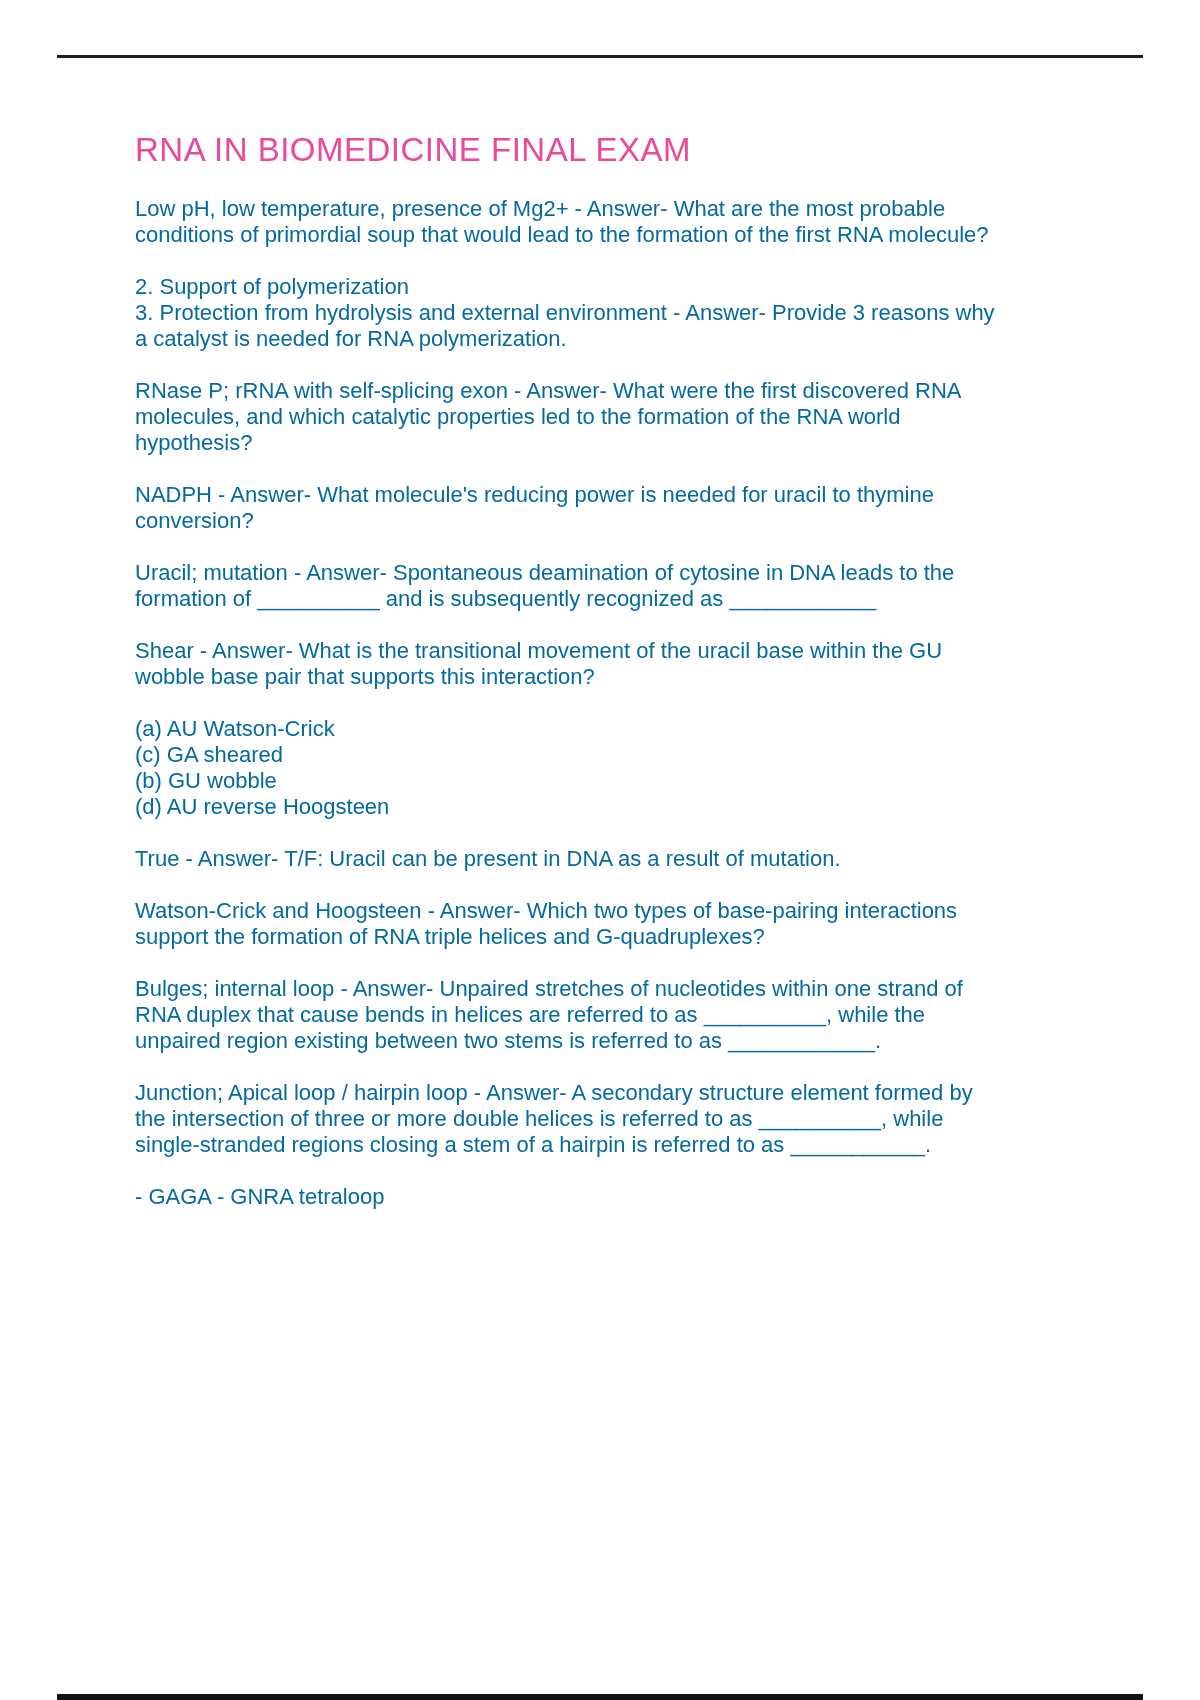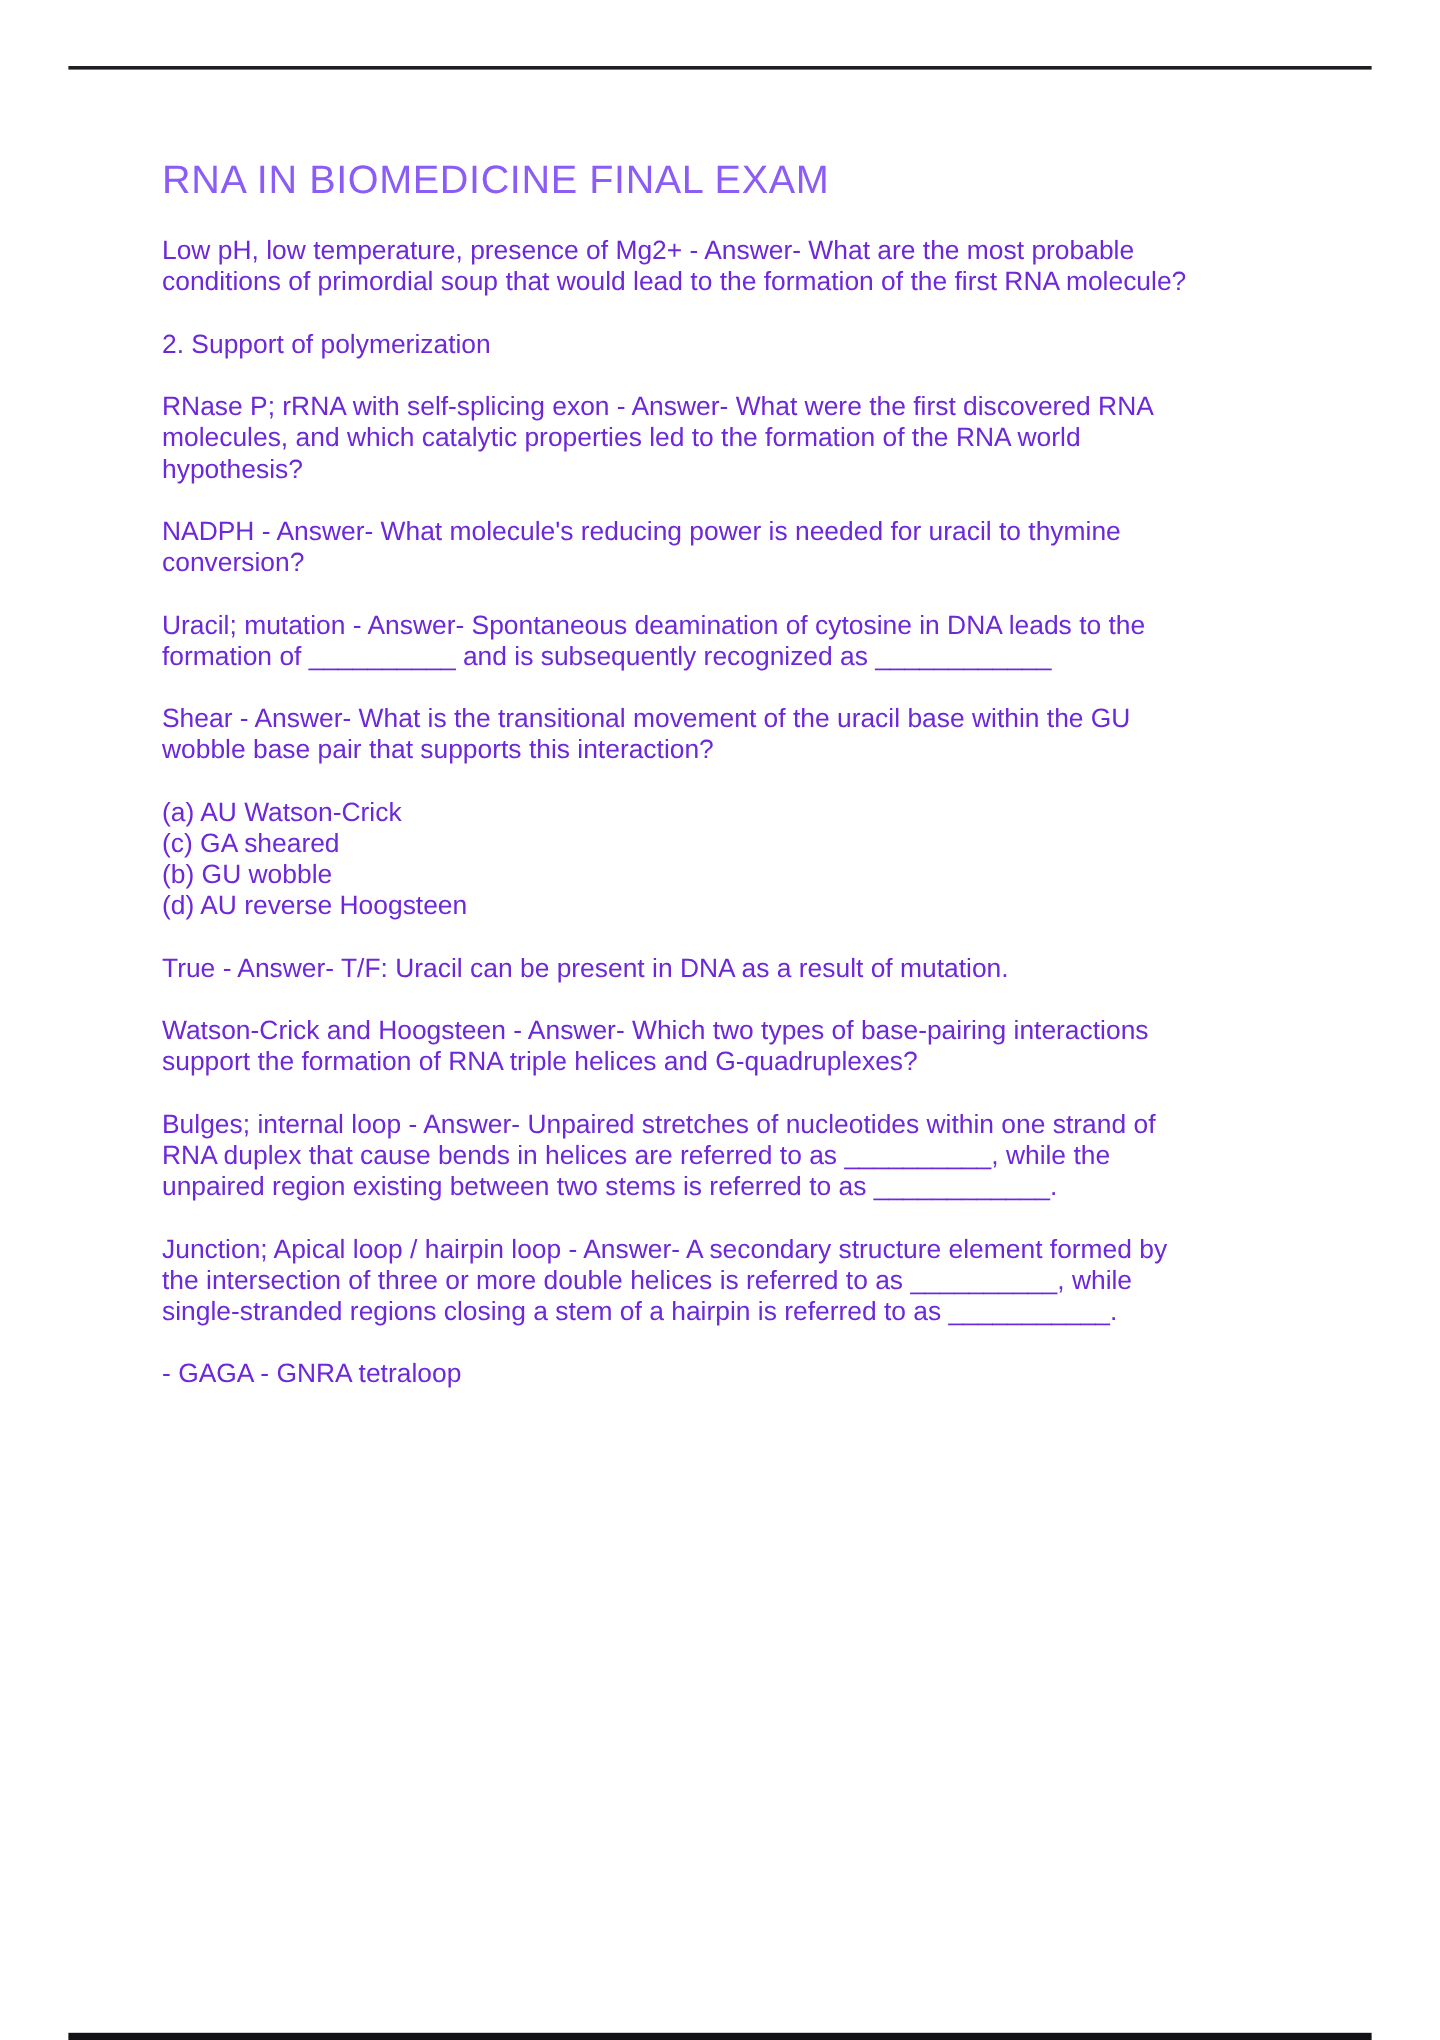--- a/index.html
+++ b/index.html
@@ -37,49 +37,50 @@
     top: 0;
     left: 135px;
     width: 870px;
   }
   .doc-title {
     margin: 130px 0 0 0;
     font-size: 33px;
     line-height: 40px;
     font-weight: 400;
     letter-spacing: 0.5px;
-    color: #8b5cf6;
+    color: #ec4899;
     white-space: nowrap;
   }
   .block {
     margin: 26px 0 0 0;
     font-size: 22px;
     line-height: 26px;
     font-weight: 400;
-    color: #6d28d9;
+    color: #0369a1;
   }
   .block .line {
     display: block;
   }
 </style>
 </head>
 <body>
 
 <div class="page">
   <div class="top-rule"></div>
 
   <div class="content">
     <h1 class="doc-title">RNA IN BIOMEDICINE FINAL EXAM</h1>
 
     <p class="block">
       <span class="line">Low pH, low temperature, presence of Mg2+ - Answer- What are the most probable conditions of primordial soup that would lead to the formation of the first RNA molecule?</span>
     </p>
 
     <p class="block">
       <span class="line">2. Support of polymerization</span>
+      <span class="line">3. Protection from hydrolysis and external environment - Answer- Provide 3 reasons why a catalyst is needed for RNA polymerization.</span>
     </p>
 
     <p class="block">
       <span class="line">RNase P; rRNA with self-splicing exon - Answer- What were the first discovered RNA molecules, and which catalytic properties led to the formation of the RNA world hypothesis?</span>
     </p>
 
     <p class="block">
       <span class="line">NADPH - Answer- What molecule's reducing power is needed for uracil to thymine conversion?</span>
     </p>
 

